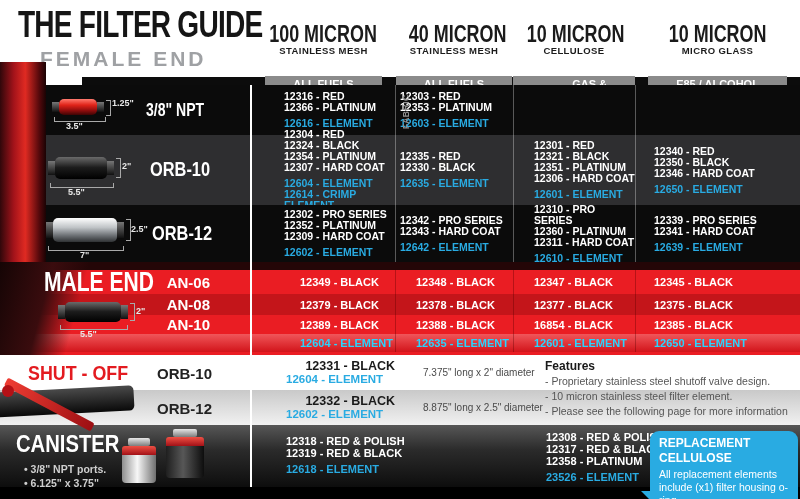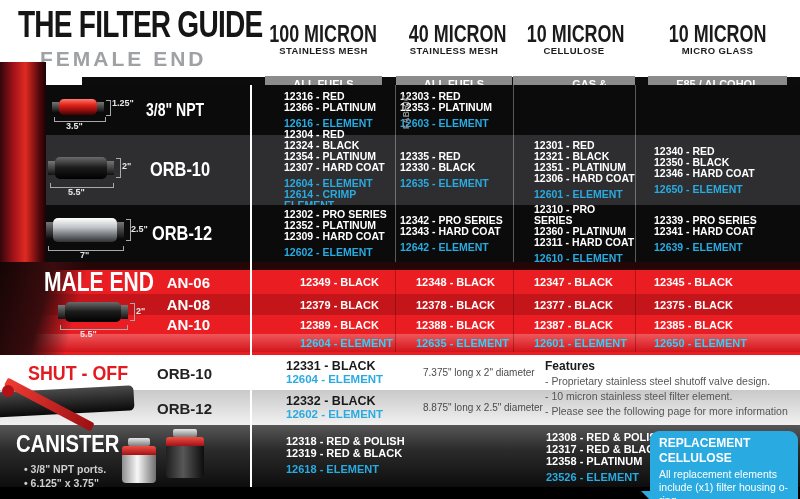--- a/index.html
+++ b/index.html
@@ -81,21 +81,21 @@
   .male-title{position:absolute;left:44px;top:5px;font-size:27px;font-weight:bold;color:#fff;z-index:3;}
 
   
   .shut{position:absolute;left:0;top:355px;width:800px;height:70px;}
   .s-row{display:flex;height:35px;box-sizing:border-box;}
   .s-row1{background:#fff;}
   .s-row2{background:linear-gradient(180deg,#c9c9c9,#f1f1f1);}
   .s-label{width:252px;flex:none;position:relative;}
   .s-orb{position:absolute;left:157px;top:50%;transform:translateY(-50%);font-size:15px;font-weight:bold;color:#222;}
   .s-c1{width:143px;box-sizing:border-box;padding-left:34px;display:flex;flex-direction:column;justify-content:center;}
-  .s-part{font-size:12.5px;font-weight:bold;color:#1a1a1a;line-height:13px;}
+  .s-part{font-size:12.5px;font-weight:bold;color:#1a1a1a;line-height:13px;text-align:right;}
   .s-elem{font-size:11.5px;font-weight:bold;color:#29abe2;line-height:13px;}
   .s-note{width:175px;box-sizing:border-box;padding-left:28px;display:flex;align-items:center;font-size:10px;color:#4a4a4a;}
   .shut-title{position:absolute;left:28px;top:6px;font-size:21px;font-weight:bold;color:#e31b20;z-index:3;}
   .features{position:absolute;left:545px;top:3px;z-index:3;}
   .feat-title{font-size:12px;font-weight:bold;color:#1a1a1a;line-height:16px;}
   .feat-items{font-size:10.5px;color:#555;line-height:15px;white-space:pre-line;}
 
   
   .can{position:absolute;left:0;top:425px;width:800px;height:62px;
        background:linear-gradient(180deg,#575757 0%,#2b2b2b 40%,#0d0d0d 100%);}
@@ -262,21 +262,21 @@
       <div class="m-label">AN-08</div>
       <div class="m-cell m-c1">12379 - BLACK</div>
       <div class="m-cell m-c2 m-sep">12378 - BLACK</div>
       <div class="m-cell m-c3 m-sep">12377 - BLACK</div>
       <div class="m-cell m-c4 m-sep">12375 - BLACK</div>
     </div>
     <div class="m-band m-an3">
       <div class="m-label">AN-10</div>
       <div class="m-cell m-c1">12389 - BLACK</div>
       <div class="m-cell m-c2 m-sep">12388 - BLACK</div>
-      <div class="m-cell m-c3 m-sep">12387 - BLACK</div>
+      <div class="m-cell m-c3 m-sep">16854 - BLACK</div>
       <div class="m-cell m-c4 m-sep">12385 - BLACK</div>
     </div>
     <div class="m-band m-el">
       <div class="m-label"></div>
       <div class="m-cell m-c1" style="color:#29d4ff;">12604 - ELEMENT</div>
       <div class="m-cell m-c2 m-sep" style="color:#29d4ff;">12635 - ELEMENT</div>
       <div class="m-cell m-c3 m-sep" style="color:#29d4ff;">12601 - ELEMENT</div>
       <div class="m-cell m-c4 m-sep" style="color:#29d4ff;">12650 - ELEMENT</div>
     </div>
     <div class="m-strip-bot"></div>

